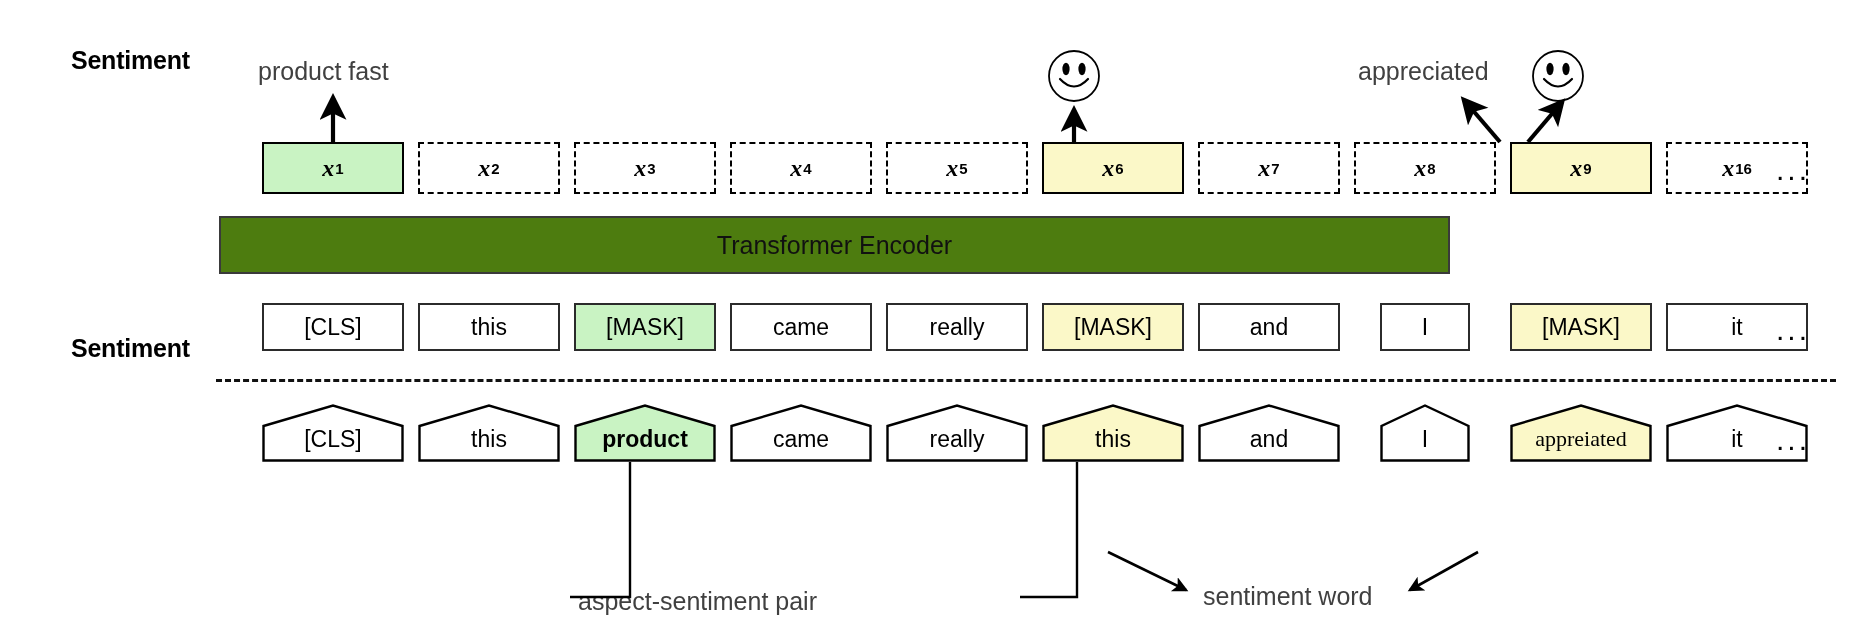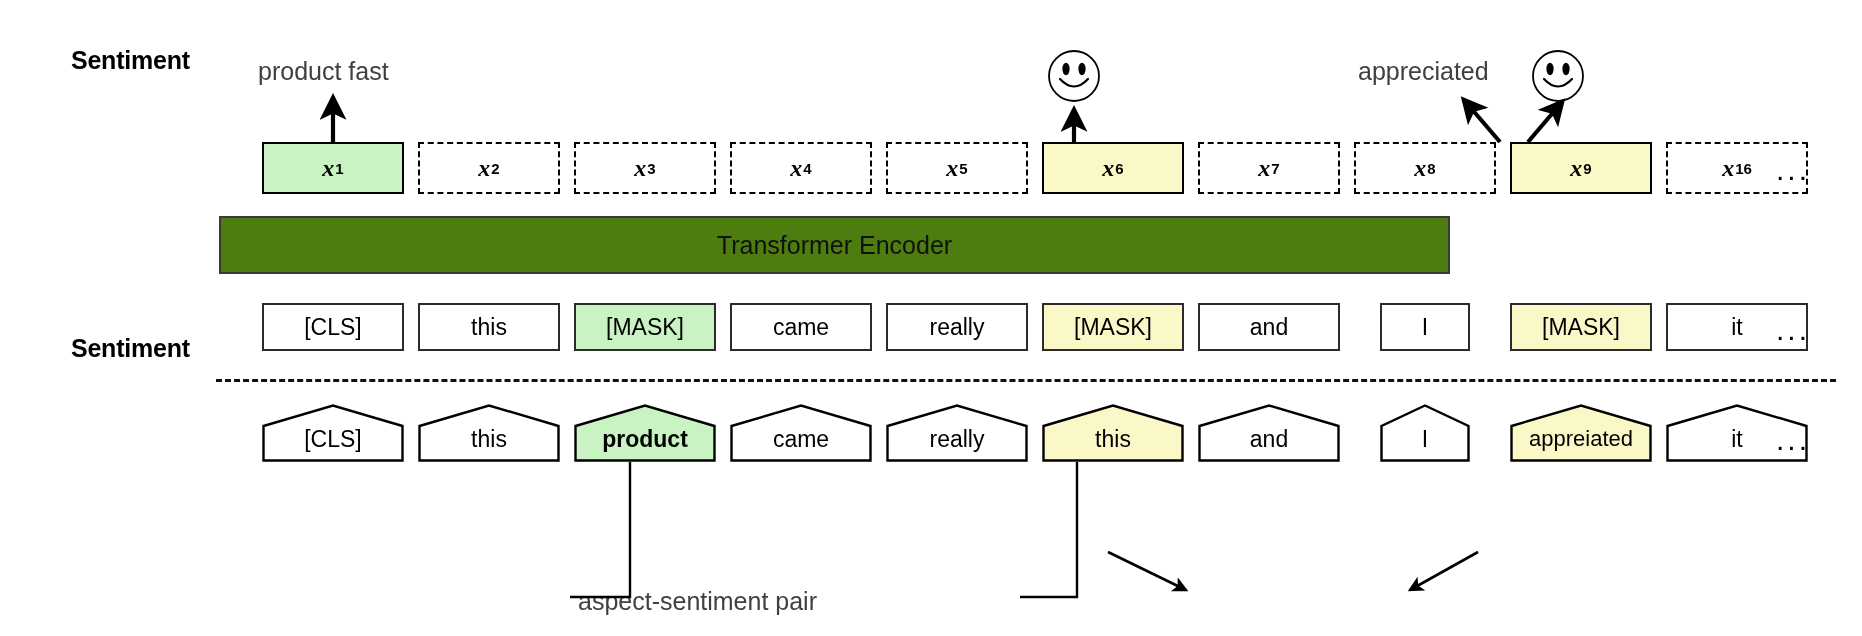--- a/index.html
+++ b/index.html
@@ -229,35 +229,36 @@
       <div class="hbox" style="left: 1380px; width: 90px;">
         <svg width="90" height="58" viewBox="0 0 90 58">
           <path d="M1.5 56.5 L1.5 22 L45 1.5 L88.5 22 L88.5 56.5 Z" fill="#ffffff" stroke="#000" stroke-width="2.4" stroke-linejoin="miter"></path>
         </svg>
         <div class="lbl">I</div>
       </div>
       <div class="hbox" style="left: 1510px; width: 142px;">
         <svg width="142" height="58" viewBox="0 0 142 58">
           <path d="M1.5 56.5 L1.5 22 L71 1.5 L140.5 22 L140.5 56.5 Z" fill="#fbf8c8" stroke="#000" stroke-width="2.4" stroke-linejoin="miter"></path>
         </svg>
-        <div class="lbl" style="font-size: 22px;">appreiated</div>
+        <div class="lbl" style="font-size: 22px; font-family: Liberation Serif, serif;">appreiated</div>
       </div>
       <div class="hbox" style="left: 1666px; width: 142px;">
         <svg width="142" height="58" viewBox="0 0 142 58">
           <path d="M1.5 56.5 L1.5 22 L71 1.5 L140.5 22 L140.5 56.5 Z" fill="#ffffff" stroke="#000" stroke-width="2.4" stroke-linejoin="miter"></path>
         </svg>
         <div class="lbl">it</div>
       </div>
     </div>
 
   <div class="ellipsis" style="left:1776px;top:155px;">...</div>
   <div class="ellipsis" style="left:1776px;top:315px;">...</div>
   <div class="ellipsis" style="left:1776px;top:425px;">...</div>
 
   <div class="anno" style="left:578px;top:587px;">aspect-sentiment pair</div>
+  <div class="anno" style="left:1203px;top:582px;">sentiment word</div>
 
   <svg id="overlay">
     <defs>
       <marker id="ah" markerWidth="9" markerHeight="9" refX="5.2" refY="3.2" orient="auto" markerUnits="strokeWidth">
         <path d="M0,0 L6.4,3.2 L0,6.4 L1.5,3.2 z" fill="#000"></path>
       </marker>
       <marker id="ah2" markerWidth="8" markerHeight="8" refX="5" refY="3" orient="auto" markerUnits="strokeWidth">
         <path d="M0,0 L6,3 L0,6 L1.4,3 z" fill="#000"></path>
       </marker>
     </defs>

